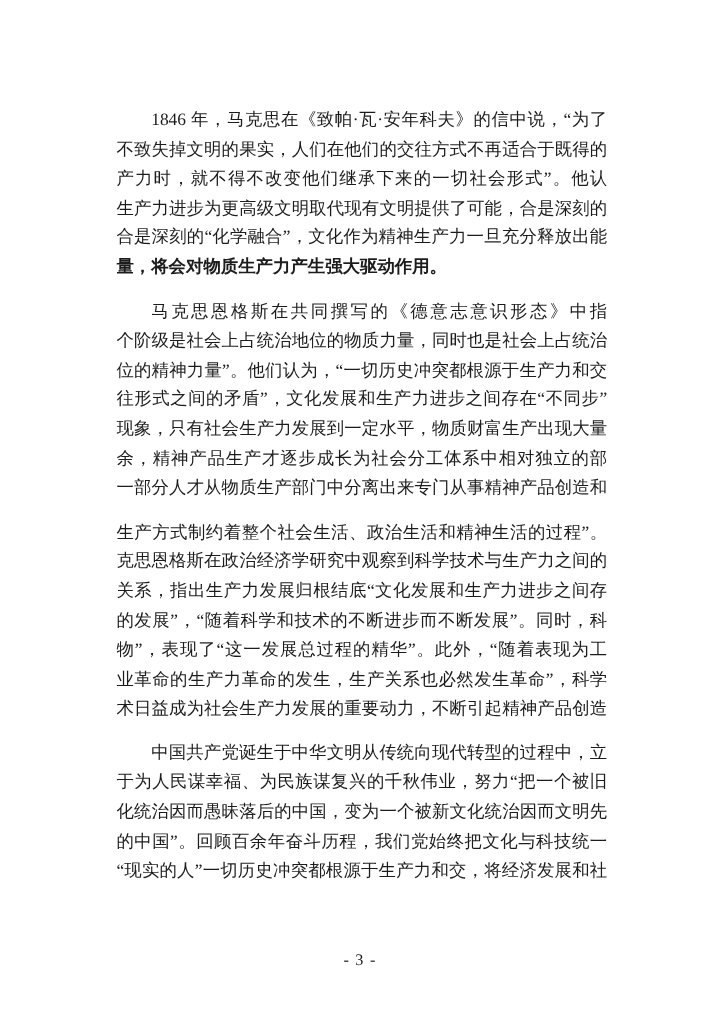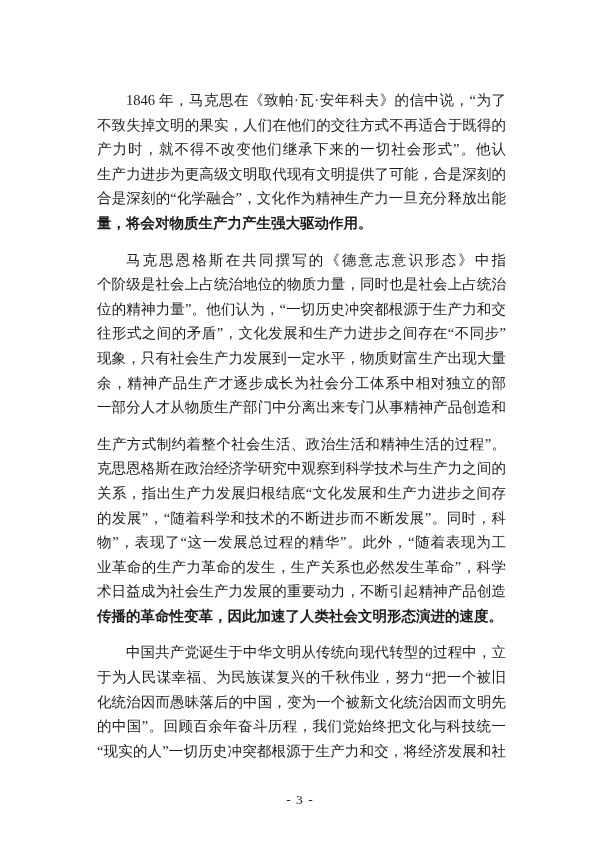--- a/index.html
+++ b/index.html
@@ -74,21 +74,20 @@
     </div>
 
     <div class="para">
       <div class="line">生产方式制约着整个社会生活、政治生活和精神生活的过程”。马</div>
       <div class="line">克思恩格斯在政治经济学研究中观察到科学技术与生产力之间的</div>
       <div class="line">关系，指出生产力发展归根结底“文化发展和生产力进步之间存在</div>
       <div class="line">的发展”，“随着科学和技术的不断进步而不断发展”。同时，科</div>
       <div class="line">物”，表现了“这一发展总过程的精华”。此外，“随着表现为工</div>
       <div class="line">业革命的生产力革命的发生，生产关系也必然发生革命”，科学技</div>
       <div class="line">术日益成为社会生产力发展的重要动力，不断引起精神产品创造和</div>
-      <div class="line para-end">传播的革命性变革，因此加速了人类社会文明形态演进的速度。</div>
     </div>
 
     <div class="para">
       <div class="line indent">中国共产党诞生于中华文明从传统向现代转型的过程中，立志</div>
       <div class="line">于为人民谋幸福、为民族谋复兴的千秋伟业，努力“把一个被旧文</div>
       <div class="line">化统治因而愚昧落后的中国，变为一个被新文化统治因而文明先进</div>
       <div class="line">的中国”。回顾百余年奋斗历程，我们党始终把文化与科技统一于</div>
       <div class="line">“现实的人”一切历史冲突都根源于生产力和交，将经济发展和社会</div>
     </div>
 

